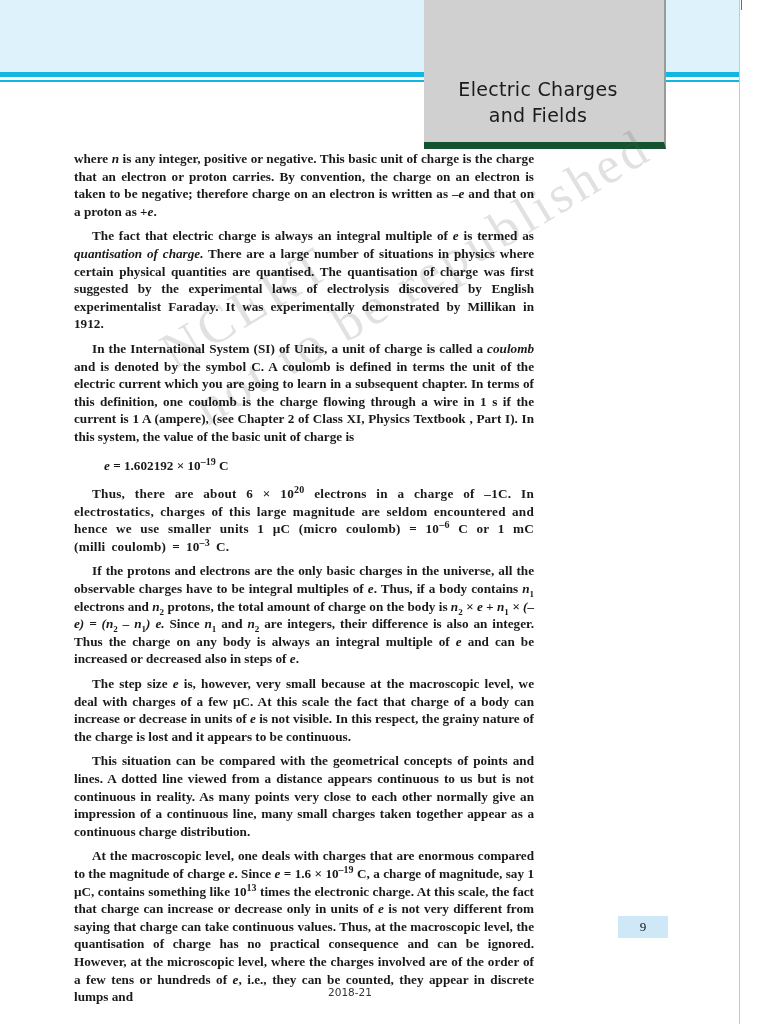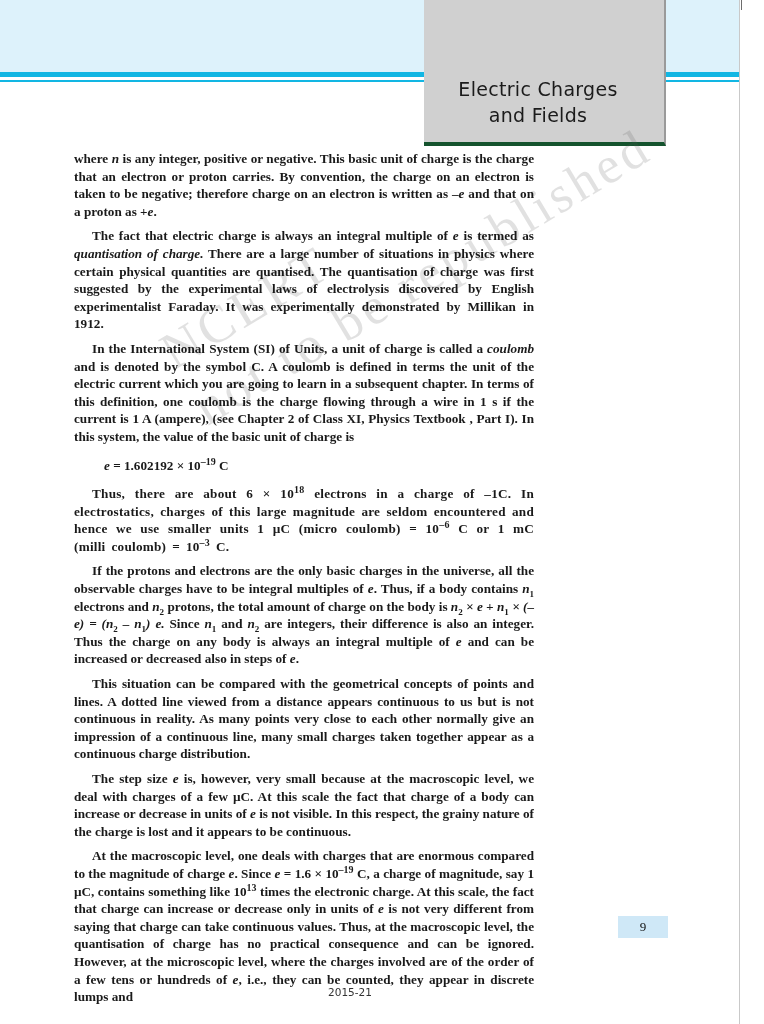--- a/index.html
+++ b/index.html
@@ -54,21 +54,21 @@
     background: #6d6d6d;
   }
 
   
   .chapter-box {
     position: absolute;
     left: 424px; top: 0;
     width: 240px; height: 142px;
     background: #d0d0d0;
     border-right: 2px solid #9a9a9a;
-    border-bottom: 4px solid #14532d;
+    border-bottom: 7px solid #14532d;
   }
   .chapter-title {
     position: absolute;
     left: 0; right: 12px;
     bottom: 14px;
     text-align: center;
     font-family: "DejaVu Sans", sans-serif;
     font-size: 19px;
     line-height: 26px;
     color: #1b1b1b;
@@ -175,29 +175,29 @@
   <div class="content">
 
     <p class="first">where <i>n</i> is any integer, positive or negative. This basic unit of charge is the charge that an electron or proton carries. By convention, the charge on an electron is taken to be negative; therefore charge on an electron is written as –<i>e</i> and that on a proton as +<i>e</i>.</p>
 
     <p>The fact that electric charge is always an integral multiple of <i>e</i> is termed as <i>quantisation of charge.</i> There are a large number of situations in physics where certain physical quantities are quantised. The quantisation of charge was first suggested by the experimental laws of electrolysis discovered by English experimentalist Faraday. It was experimentally demonstrated by Millikan in 1912.</p>
 
     <p>In the International System (SI) of Units, a unit of charge is called a <i>coulomb</i> and is denoted by the symbol C. A coulomb is defined in terms the unit of the electric current which you are going to learn in a subsequent chapter. In terms of this definition, one coulomb is the charge flowing through a wire in 1 s if the current is 1 A (ampere), (see Chapter 2 of Class XI, Physics Textbook , Part I). In this system, the value of the basic unit of charge is</p>
 
     <p class="eq"><i>e</i> = 1.602192 × 10<sup>–19</sup> C</p>
 
-    <p class="spaced">Thus, there are about 6 × 10<sup>18</sup> electrons in a charge of  –1C. In electrostatics, charges of this large magnitude are seldom encountered and hence we use smaller units 1 µC (micro coulomb) = 10<sup>–6</sup> C or 1 mC (milli coulomb) = 10<sup>–3</sup> C.</p>
+    <p class="spaced">Thus, there are about 6 × 10<sup>20</sup> electrons in a charge of  –1C. In electrostatics, charges of this large magnitude are seldom encountered and hence we use smaller units 1 µC (micro coulomb) = 10<sup>–6</sup> C or 1 mC (milli coulomb) = 10<sup>–3</sup> C.</p>
 
     <p>If the protons and electrons are the only basic charges in the universe, all the observable charges have to be integral multiples of <i>e</i>. Thus, if a body contains <i>n</i><sub>1</sub> electrons and <i>n</i><sub>2</sub> protons, the total amount of charge on the body is <i>n</i><sub>2</sub> <i>× e + n</i><sub>1</sub> <i>× (–e) = (n</i><sub>2</sub> <i>– n</i><sub>1</sub><i>) e.</i> Since <i>n</i><sub>1</sub> and <i>n</i><sub>2</sub> are integers, their difference is also an integer. Thus the charge on any body is always an integral multiple of <i>e</i> and can be increased or decreased also in steps of <i>e</i>.</p>
 
+    <p>The step size <i>e</i> is, however, very small because at the macroscopic level, we deal with charges of a few µC. At this scale the fact that charge of a body can increase or decrease in units of <i>e</i> is not visible. In this respect, the grainy nature of the charge is lost and it appears to be continuous.</p>
+
     <p>This situation can be compared with the geometrical concepts of points and lines. A dotted line viewed from a distance appears continuous to us but is not continuous in reality. As many points very close to each other normally give an impression of a continuous line, many small charges taken together appear as a continuous charge distribution.</p>
 
-    <p>The step size <i>e</i> is, however, very small because at the macroscopic level, we deal with charges of a few µC. At this scale the fact that charge of a body can increase or decrease in units of <i>e</i> is not visible. In this respect, the grainy nature of the charge is lost and it appears to be continuous.</p>
-
     <p>At the macroscopic level, one deals with charges that are enormous compared to the magnitude of charge <i>e</i>. Since <i>e</i> = 1.6 × 10<sup>–19</sup> C, a charge of magnitude, say 1 µC, contains something like 10<sup>13</sup> times the electronic charge. At this scale, the fact that charge can increase or decrease only in units of <i>e</i> is not very different from saying that charge can take continuous values. Thus, at the macroscopic level, the quantisation of charge has no practical consequence and can be ignored. However, at the microscopic level, where the charges involved are of the order of a few tens or hundreds of <i>e</i>, i.e., they can be counted, they appear in discrete lumps and</p>
 
   </div>
 
   <div class="page-number">9</div>
 
-  <div class="footer">2015-21</div>
+  <div class="footer">2018-21</div>
 
 </div>
 
 </body></html>

